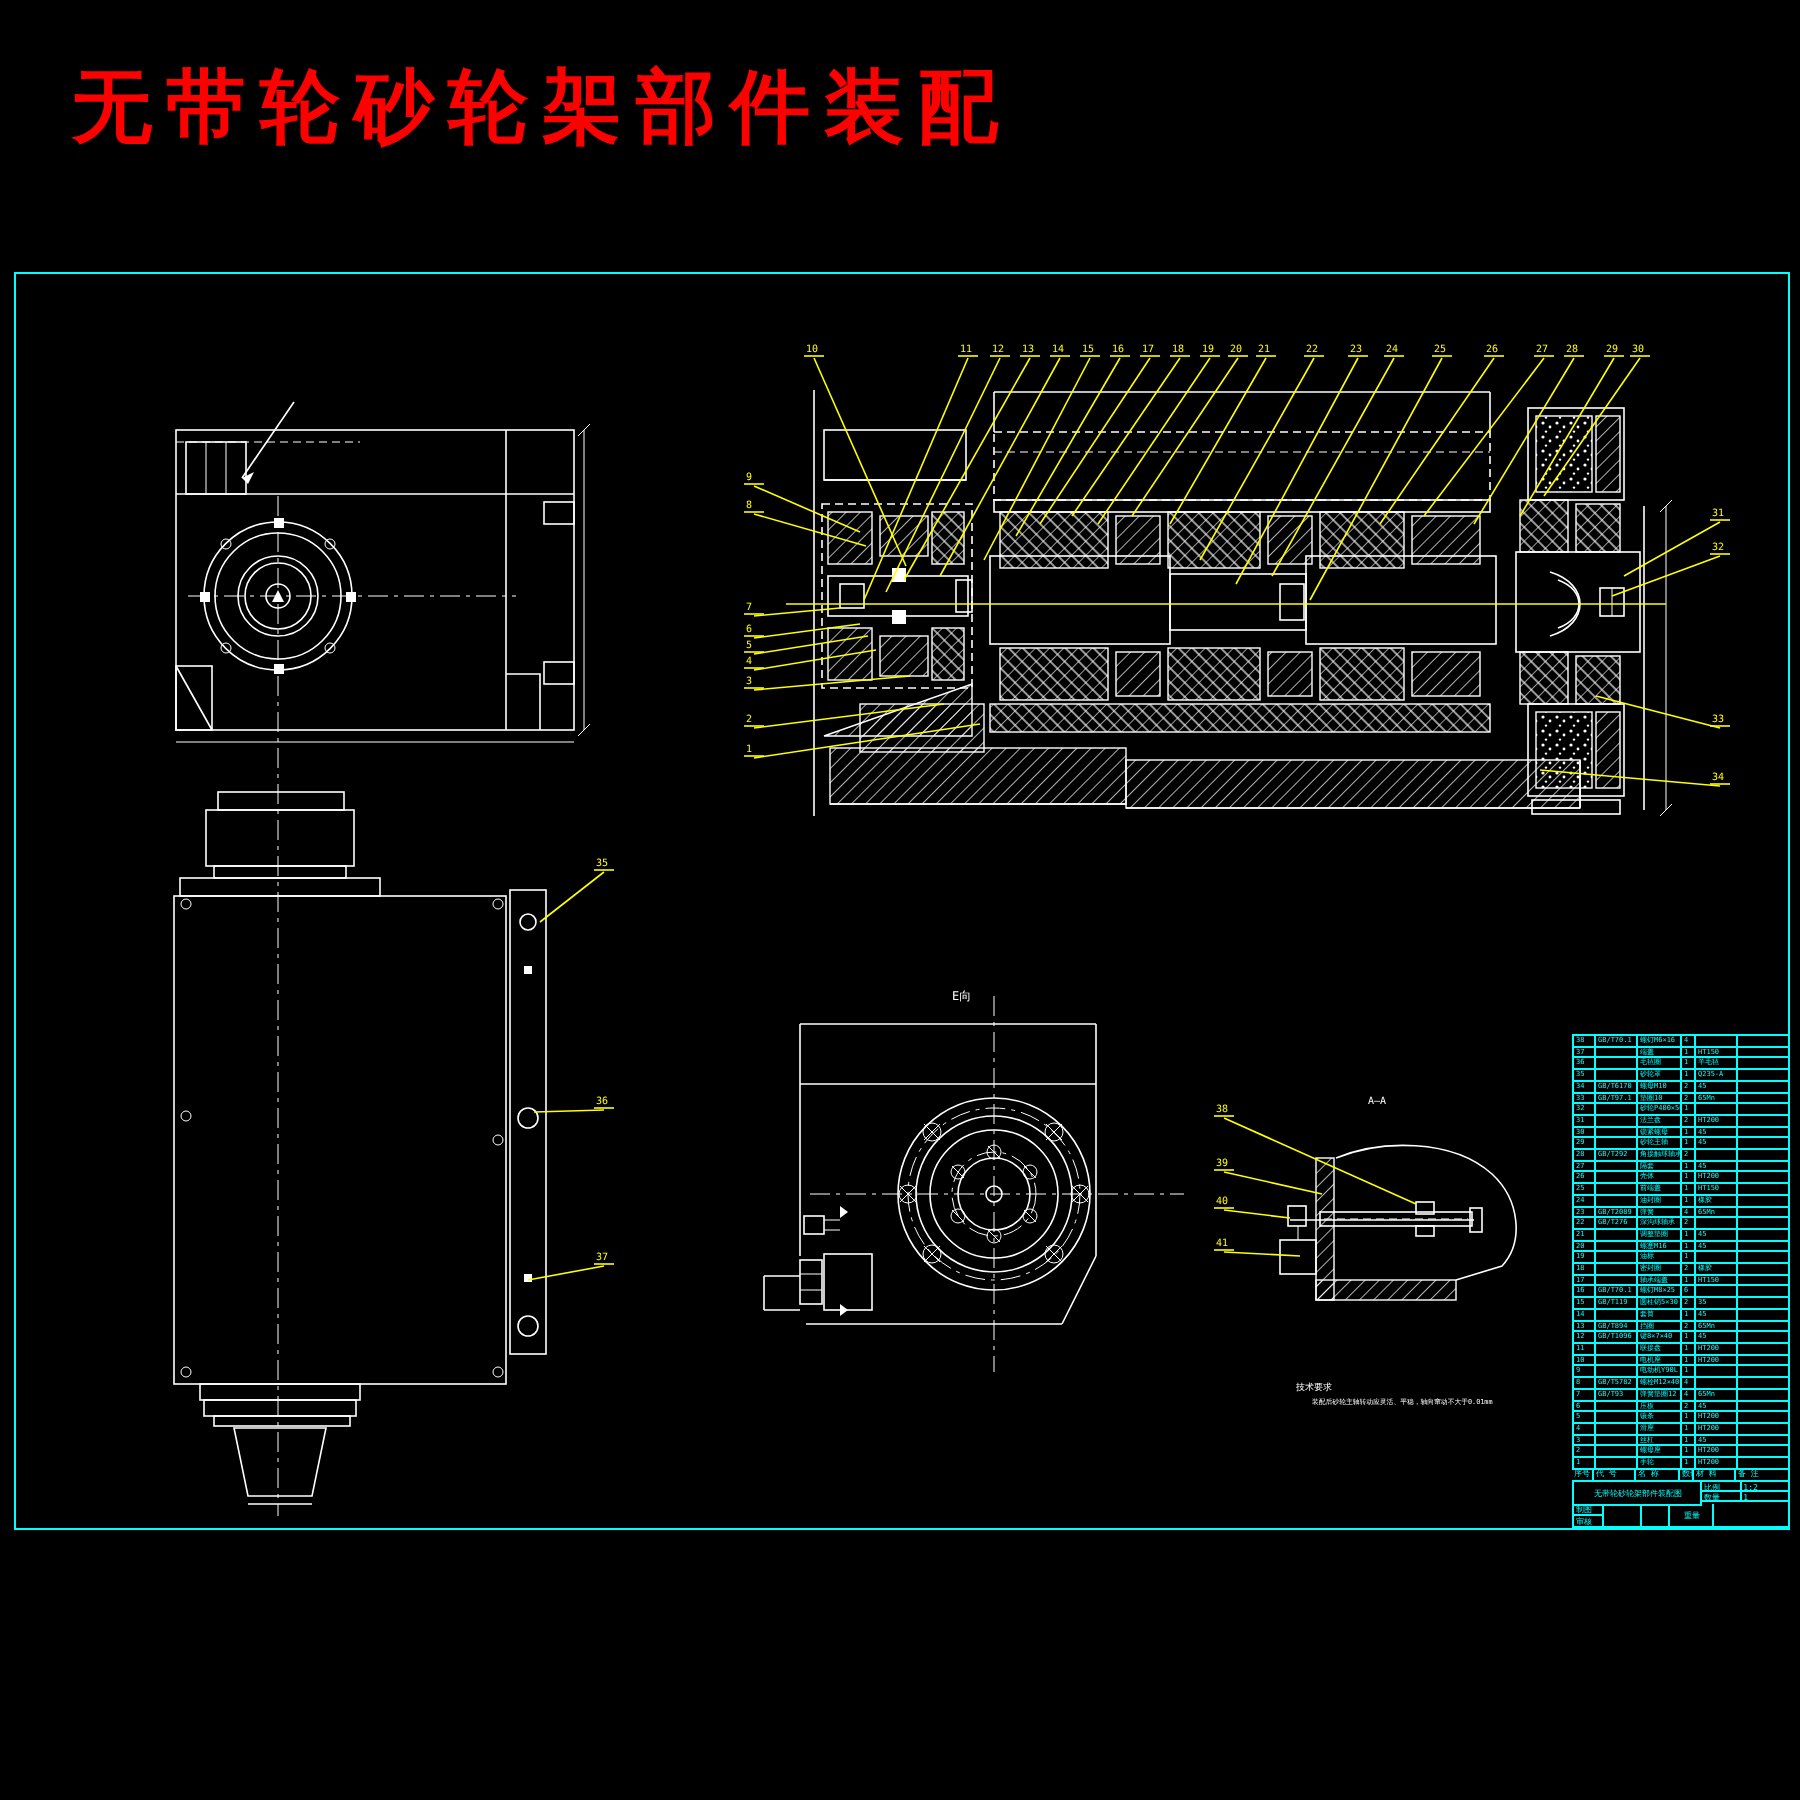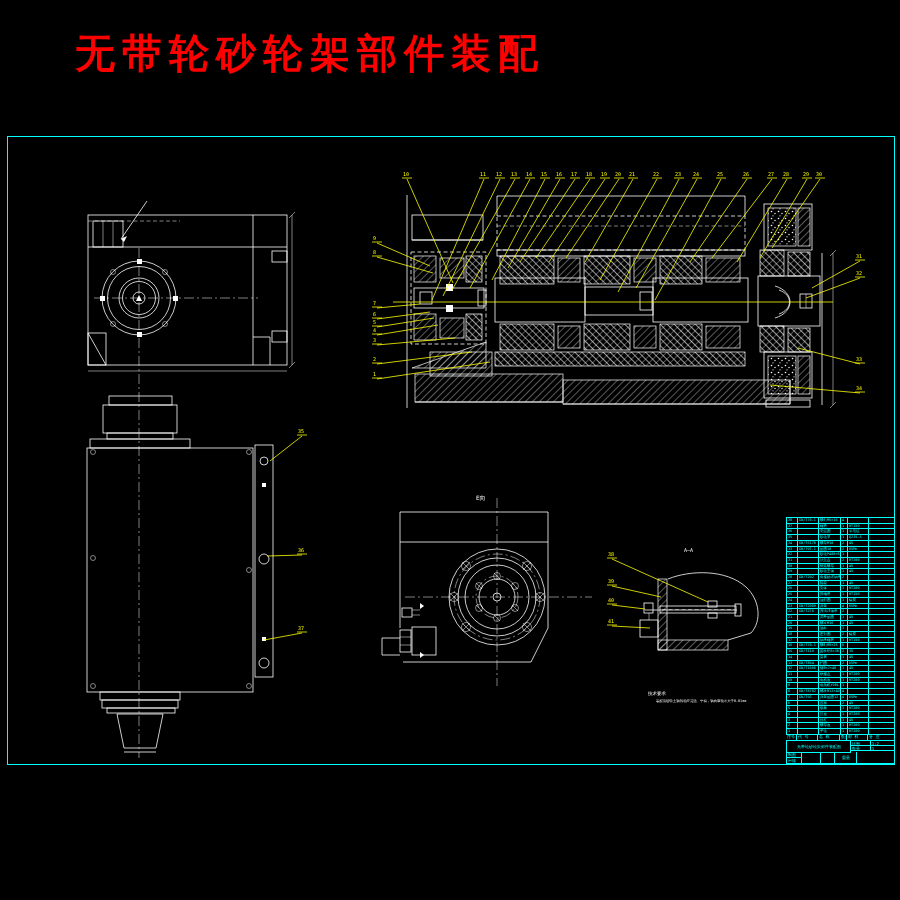--- a/index.html
+++ b/index.html
@@ -1,19 +1,19 @@
 <!DOCTYPE html>
 <html><head>
 <meta charset="utf-8">
 <style>
   html,body{margin:0;padding:0;background:#000;}
   #stage{position:relative;width:900px;height:900px;background:#000;overflow:hidden;
          font-family:"Liberation Sans",sans-serif;}
   #main-title{position:absolute;left:36px;top:26px;font-family:"DejaVu Serif",serif;
-      font-weight:bold;font-size:40px;letter-spacing:7px;color:#fe0000;white-space:nowrap;margin-left:39px;}
+      font-weight:bold;font-size:40px;letter-spacing:7px;color:#fe0000;white-space:nowrap;}
   #frame{position:absolute;left:7px;top:136px;width:886px;height:627px;
       border:1px solid #00ffff;}
   svg{position:absolute;left:0;top:0;}
   .w{stroke:#fff;fill:none;stroke-width:.8;}
   .w5{stroke:#fff;fill:none;stroke-width:.5;}
   .wf{fill:#fff;stroke:none;}
   .d{stroke-dasharray:4 2.5;}
   .cl{stroke:#fff;fill:none;stroke-width:.5;stroke-dasharray:10 3 2 3;}
   .hd{fill:url(#hd);stroke:#fff;stroke-width:.7;}
   .hx{fill:url(#hx);stroke:#fff;stroke-width:.7;}

